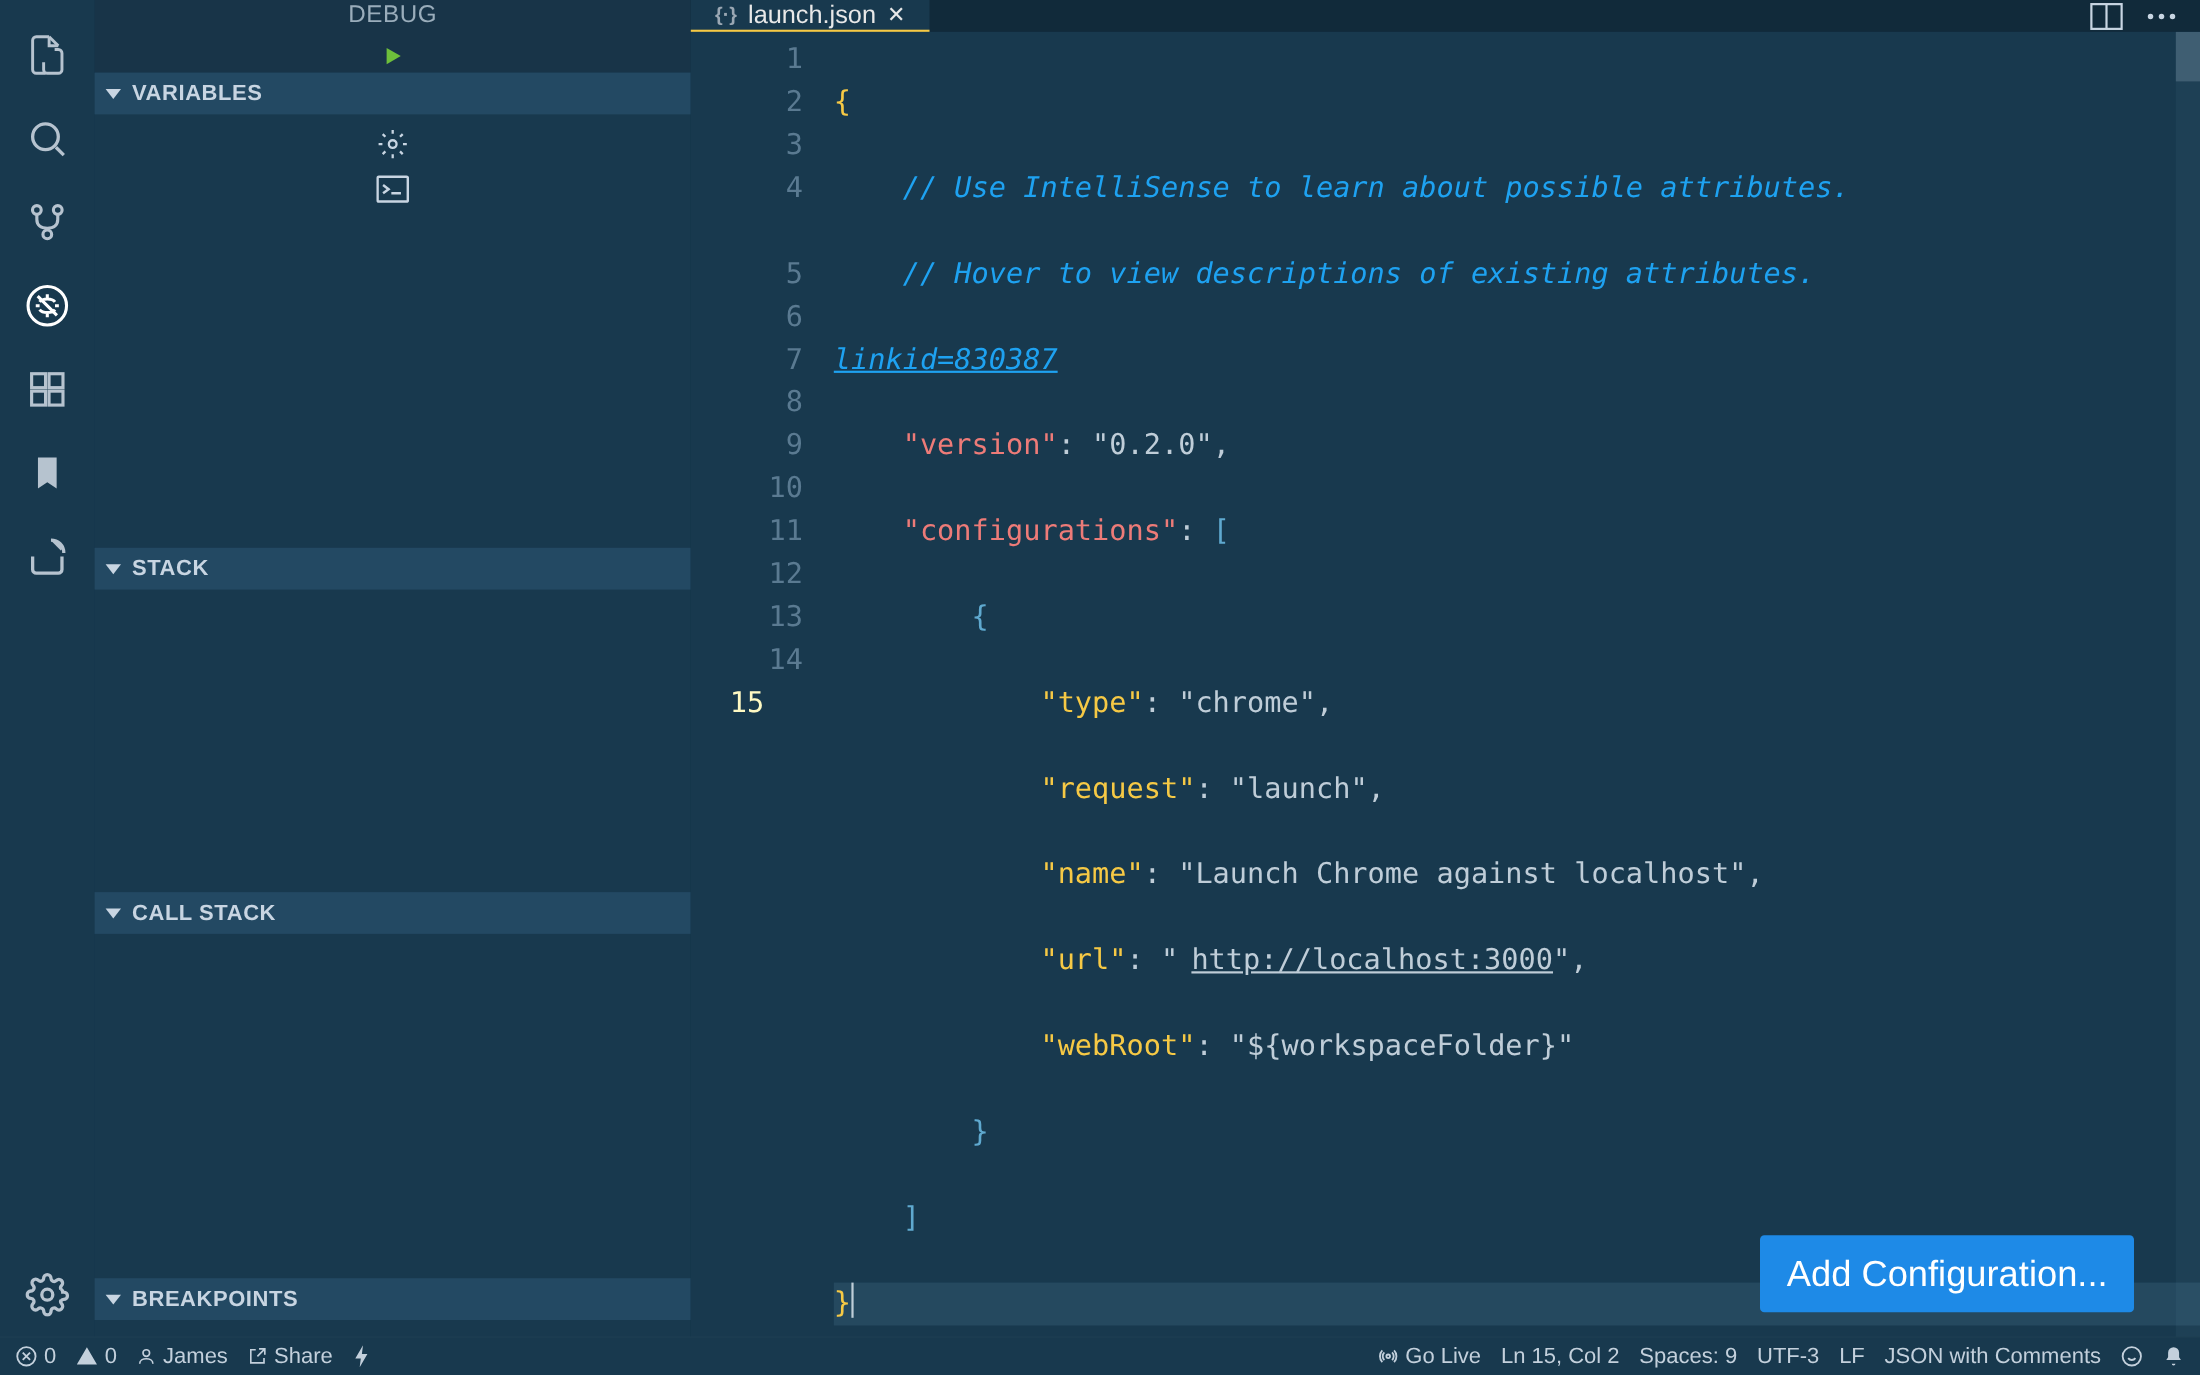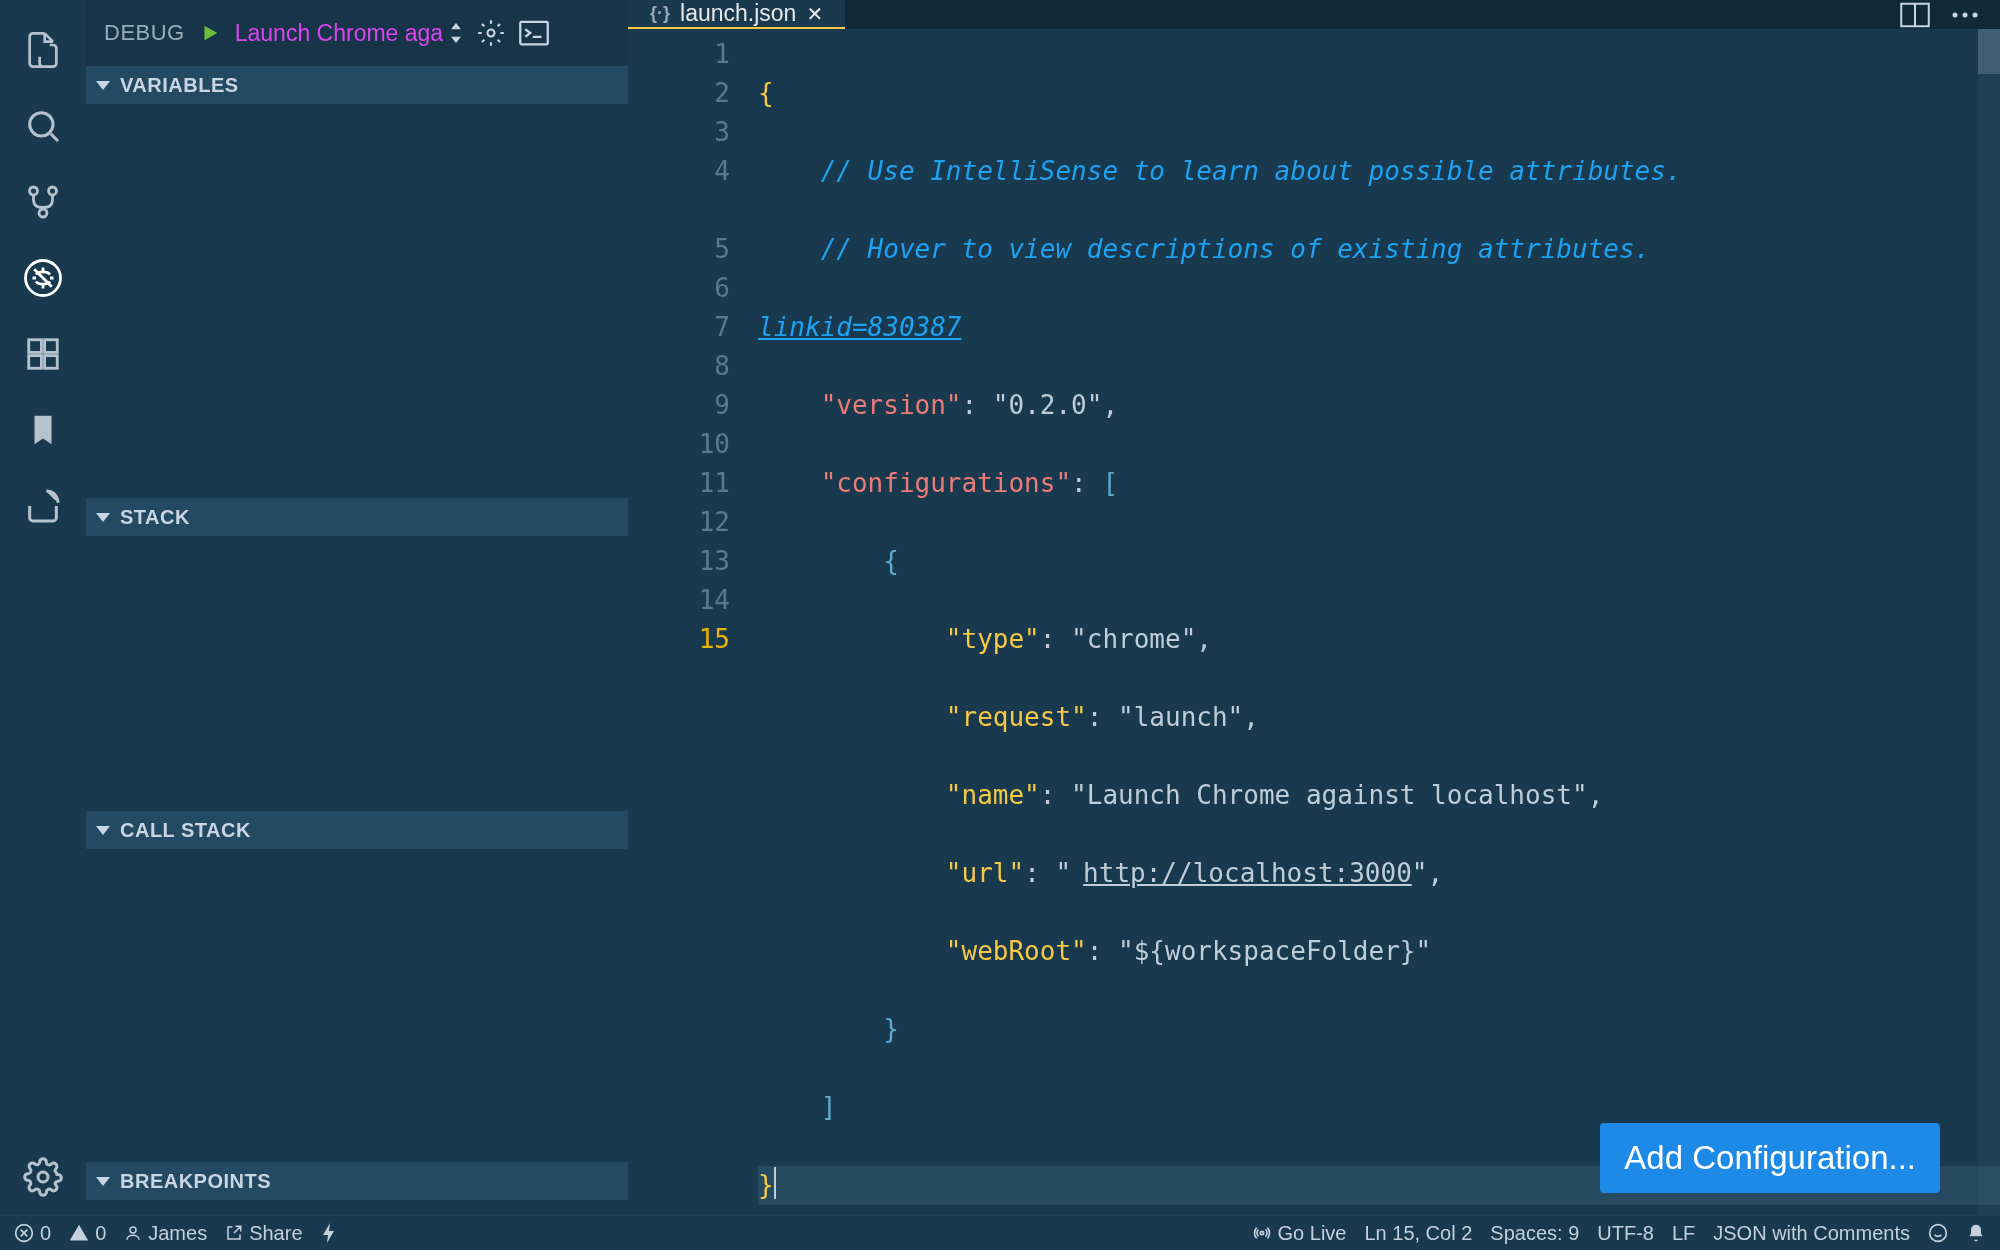--- a/index.html
+++ b/index.html
@@ -26,20 +26,21 @@
 .activity-bar .spacer { flex:1; }
 
 .side-panel {
   width:542px; background:#18394e;
   display:flex; flex-direction:column;
 }
 .debug-header {
   height:66px; display:flex; align-items:center;
   padding:0 18px; gap:14px;
   background:#183448;
+  flex-direction:column;
 }
 .debug-header .label { color:#9aadbb; font-size:22px; letter-spacing:.5px; font-weight:500;}
 .debug-header .play { color:#6dbf3b; display:flex; align-items:center;}
 .debug-header .config-sel { color:#d946ef; font-size:23px; display:flex; align-items:center; gap:6px;}
 .debug-header .config-sel .chev { font-size:14px; color:#c8d5e2;}
 .debug-header .hdr-ico { color:#c8d5e2; display:flex; align-items:center;}
 .section-head {
   background:#234963;
   height:38px; display:flex; align-items:center;
   padding:0 10px; font-size:20px; font-weight:700;
@@ -266,21 +267,21 @@
         <div class="ln">5</div>
         <div class="ln">6</div>
         <div class="ln">7</div>
         <div class="ln">8</div>
         <div class="ln">9</div>
         <div class="ln">10</div>
         <div class="ln">11</div>
         <div class="ln">12</div>
         <div class="ln">13</div>
         <div class="ln">14</div>
-        <div class="ln" style="color:#eab308;">15</div>
+        <div class="ln" style="color:#fef9c3;text-align:center;">15</div>
       </div>
       <div class="code">
 <div class="row"><span class="c-brace">{</span></div>
 <div class="row">    <span class="c-com">// Use IntelliSense to learn about possible attributes.</span></div>
 <div class="row">    <span class="c-com">// Hover to view descriptions of existing attributes.</span></div>
 <div class="row extra"><span class="c-link">linkid=830387</span></div>
 <div class="row">    <span class="c-key1">"version"</span><span class="c-punc">: </span><span class="c-str">"0.2.0"</span><span class="c-punc">,</span></div>
 <div class="row">    <span class="c-key1">"configurations"</span><span class="c-punc">: </span><span class="c-brk">[</span></div>
 <div class="row">        <span class="c-brk">{</span></div>
 <div class="row">            <span class="c-key2">"type"</span><span class="c-punc">: </span><span class="c-str">"chrome"</span><span class="c-punc">,</span></div>
@@ -341,21 +342,21 @@
       </svg>
     <span>Go Live</span>
   </div>
   <div class="sb-item">
       <span>Ln 15, Col 2</span>
     </div>
   <div class="sb-item">
       <span>Spaces: 9</span>
     </div>
   <div class="sb-item">
-      <span>UTF-8</span>
+      <span>UTF-3</span>
     </div>
   <div class="sb-item">
       <span>LF</span>
     </div>
   <div class="sb-item">
       <span>JSON with Comments</span>
     </div>
   <div class="sb-item">
     <svg width="20" height="20" viewBox="0 0 24 24" fill="none" stroke="currentColor" stroke-width="2">
         <circle cx="12" cy="12" r="10"></circle>

